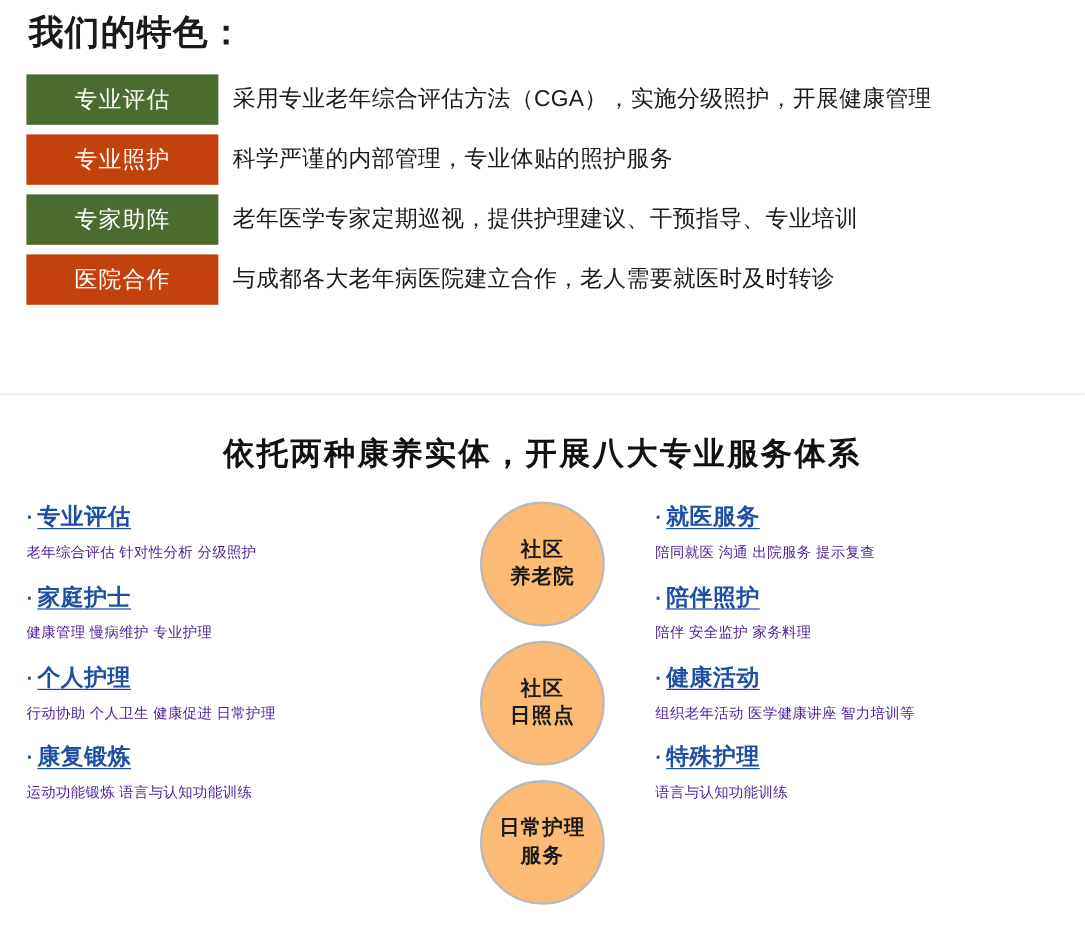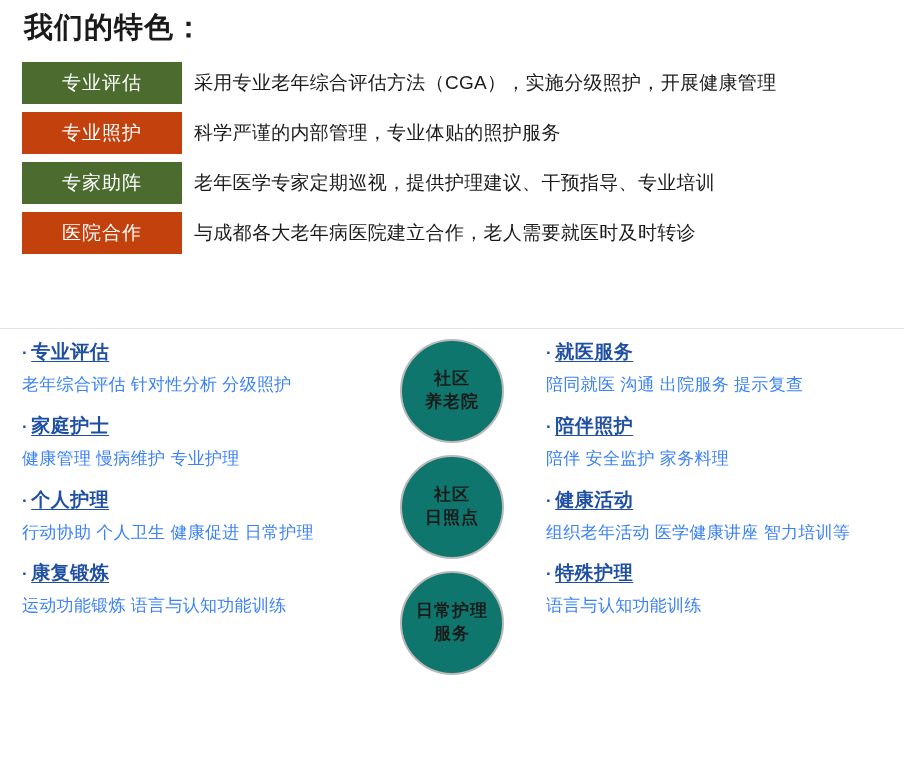--- a/index.html
+++ b/index.html
@@ -106,22 +106,22 @@
   .svc-bullet {
     color: #1f4fa3;
     margin-right: 3px;
     font-size: 17px;
   }
   .svc-head-label {
     text-decoration: underline;
     text-underline-offset: 3px;
   }
   .svc-items {
-    font-size: 17px;
-    color: #3b82f6;
+    font-size: 12px;
+    color: #4c1d95;
     letter-spacing: 0.3px;
     line-height: 1.4;
   }
 
   
   .circles {
     position: absolute;
     left: 50%;
     transform: translateX(-50%);
     top: 0;
@@ -137,21 +137,21 @@
     border-radius: 50%;
     display: flex;
     flex-direction: column;
     align-items: center;
     justify-content: center;
     font-size: 17px;
     font-weight: bold;
     color: #1a1a1a;
     line-height: 1.35;
     letter-spacing: 1px;
-    background: #0f766e;
+    background: #fdba74;
     margin-bottom: 12px;
     box-sizing: border-box;
   }
   .circle span { display: block; }
 </style>
 </head>
 <body>
 
 <div class="section-features">
 
@@ -176,20 +176,21 @@
     <div class="feature-tag tag-blue">医院合作</div>
     <div class="feature-text">与成都各大老年病医院建立合作，老人需要就医时及时转诊</div>
   </div>
 
 </div>
 
 <div class="spacer-band"></div>
 
 <div class="section-services">
 
+  <div class="services-title">依托两种康养实体，开展八大专业服务体系</div>
 
   <div class="services-body">
 
     <div class="col col-left">
 
       <div class="svc-block">
         <div class="svc-head">
           <span class="svc-bullet">·</span>
           <span class="svc-head-label">专业评估</span>
         </div>

